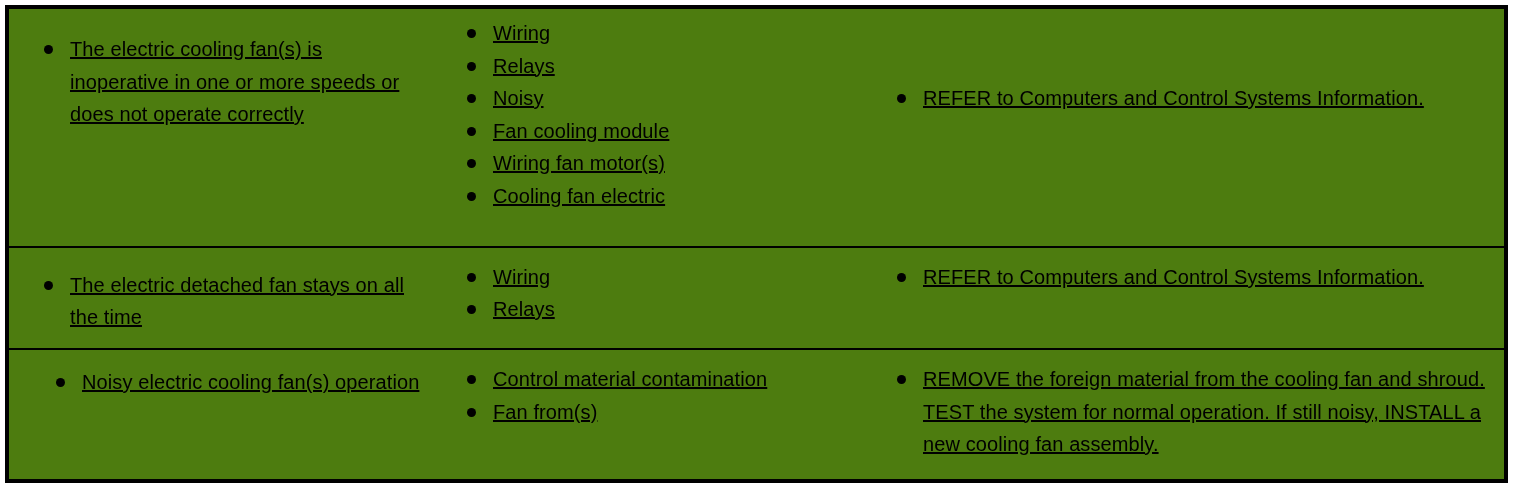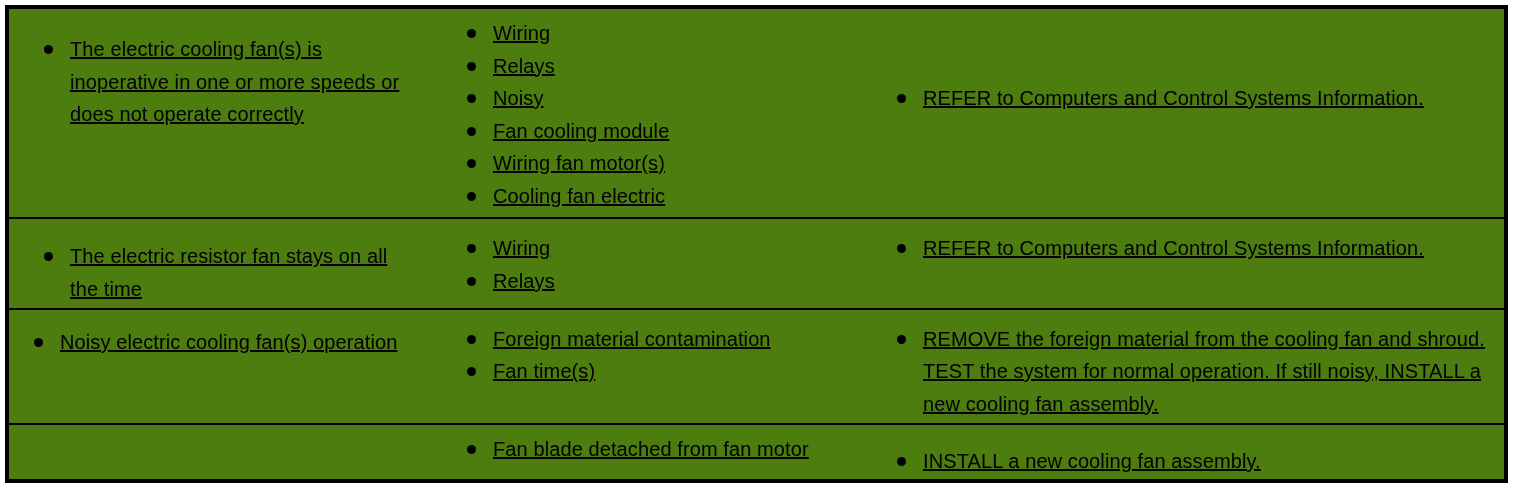--- a/index.html
+++ b/index.html
@@ -73,21 +73,21 @@
     top: 12px;
     width: 9px;
     height: 9px;
     border-radius: 50%;
     background: #000000;
   }
 
   
   .cell-pad-cond   { padding: 24px 8px 0 31px; }
   .cell-pad-cond-2 { padding: 21px 8px 0 31px; }
-  .cell-pad-cond-3 { padding: 16px 8px 0 21px; }
+  .cell-pad-cond-3 { padding: 16px 8px 0 43px; }
   .cell-pad-cause  { padding: 8px 8px 0 28px; }
   .cell-pad-cause-2{ padding: 13px 8px 0 28px; }
   .cell-pad-cause-3{ padding: 13px 8px 0 28px; }
   .cell-pad-cause-4{ padding: 8px 8px 0 28px; }
   .cell-pad-act    { padding: 73px 10px 0 28px; }
   .cell-pad-act-2  { padding: 13px 10px 0 28px; }
   .cell-pad-act-3  { padding: 13px 10px 0 28px; }
   .cell-pad-act-4  { padding: 20px 10px 0 28px; }
 
   .empty-cell { padding: 0; }
@@ -125,21 +125,21 @@
             <li>REFER to Computers and Control Systems Information.</li>
           </ul>
         </div>
       </td>
     </tr>
 
     <tr class="row-sep">
       <td class="col-condition">
         <div class="cell-pad-cond-2">
           <ul class="bullets">
-            <li>The electric resistor fan stays on all the time</li>
+            <li>The electric detached fan stays on all the time</li>
           </ul>
         </div>
       </td>
       <td class="col-causes">
         <div class="cell-pad-cause-2">
           <ul class="bullets">
             <li>Wiring</li>
             <li>Relays</li>
           </ul>
         </div>
@@ -157,47 +157,30 @@
       <td class="col-condition">
         <div class="cell-pad-cond-3">
           <ul class="bullets">
             <li>Noisy electric cooling fan(s) operation</li>
           </ul>
         </div>
       </td>
       <td class="col-causes">
         <div class="cell-pad-cause-3">
           <ul class="bullets">
-            <li>Foreign material contamination</li>
-            <li>Fan time(s)</li>
+            <li>Control material contamination</li>
+            <li>Fan from(s)</li>
           </ul>
         </div>
       </td>
       <td class="col-actions">
         <div class="cell-pad-act-3">
           <ul class="bullets">
             <li>REMOVE the foreign material from the cooling fan and shroud. TEST the system for normal operation. If still noisy, INSTALL a new cooling fan assembly.</li>
           </ul>
         </div>
       </td>
     </tr>
 
-    <tr class="row-sep">
-      <td class="col-condition empty-cell"></td>
-      <td class="col-causes">
-        <div class="cell-pad-cause-4">
-          <ul class="bullets">
-            <li>Fan blade detached from fan motor</li>
-          </ul>
-        </div>
-      </td>
-      <td class="col-actions">
-        <div class="cell-pad-act-4">
-          <ul class="bullets">
-            <li>INSTALL a new cooling fan assembly.</li>
-          </ul>
-        </div>
-      </td>
-    </tr>
 
   </tbody>
     </table>
 </div>
 
 </body></html>

